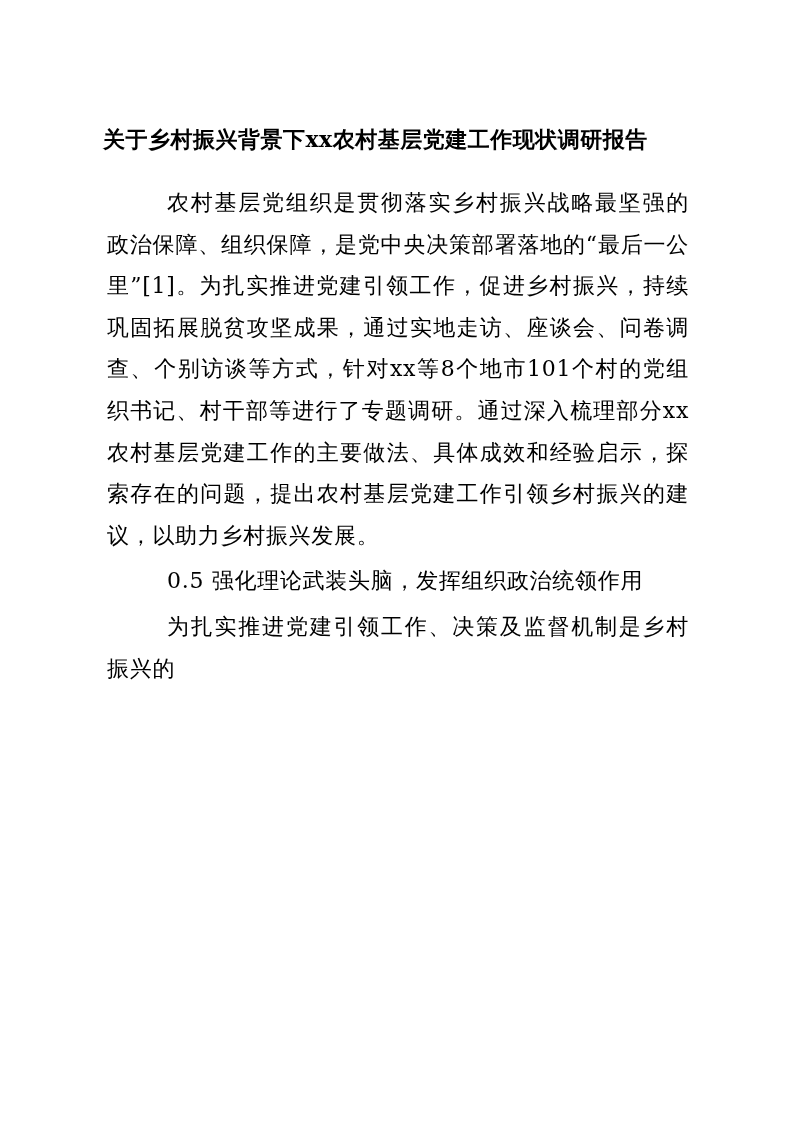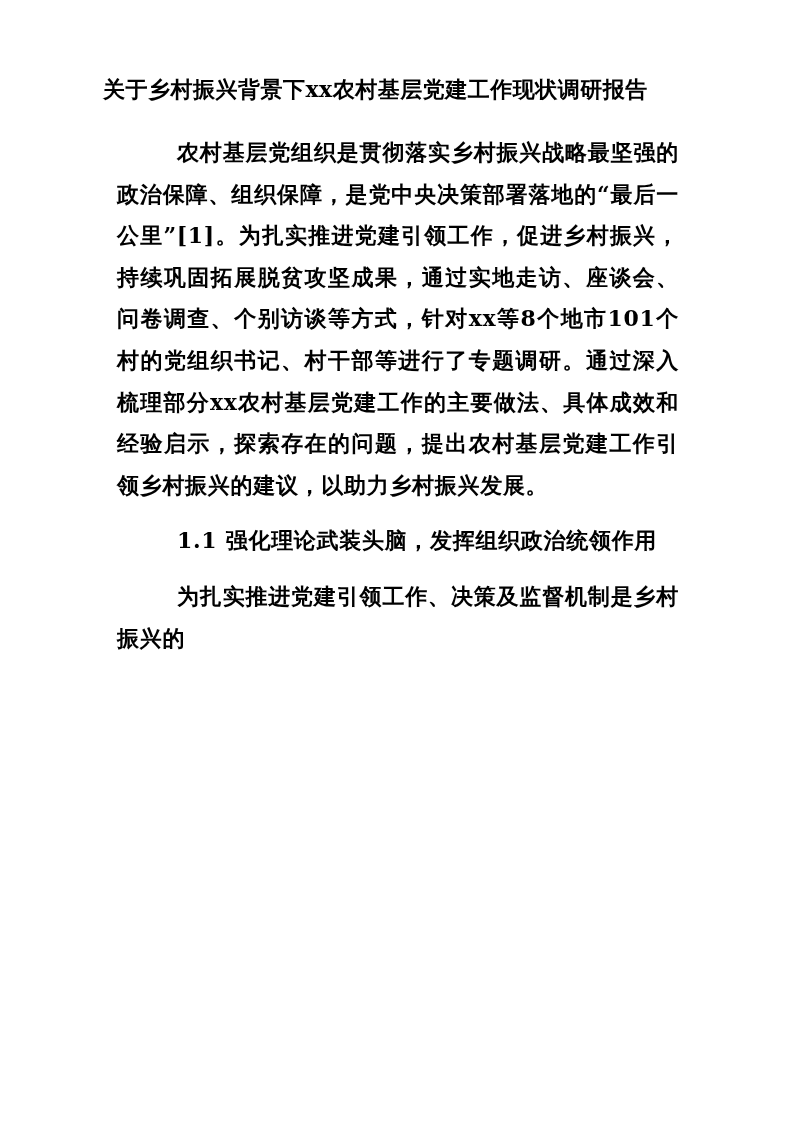--- a/index.html
+++ b/index.html
@@ -7,49 +7,49 @@
     padding: 0;
     background: #ffffff;
   }
   .page {
     position: relative;
     width: 720px;
     height: 1122px;
     background: #ffffff;
     overflow: hidden;
     box-sizing: border-box;
-    padding: 68px 100px 0 103px;
+    padding: 118px 100px 0 103px;
     font-family: "DejaVu Serif", "Liberation Serif", serif;
     color: #000000;
   }
   .doc-title {
     margin: 0 0 22px 0;
     font-size: 22px;
     font-weight: bold;
     line-height: 42px;
     letter-spacing: 0.5px;
     text-align: center;
     white-space: nowrap;
   }
   .doc-body {
     width: 590px;
   }
   .para {
-    margin: 14px;
+    margin: 4px;
     font-size: 22px;
-    font-weight: bold;
+    font-weight: normal;
     line-height: 41.6px;
     letter-spacing: 0.7px;
     text-align: justify;
     text-indent: 60px;
   }
 </style>
 </head>
 <body>
 
 <div class="page">
   <h1 class="doc-title">关于乡村振兴背景下xx农村基层党建工作现状调研报告</h1>
   <div class="doc-body">
       <p class="para body">农村基层党组织是贯彻落实乡村振兴战略最坚强的政治保障、组织保障，是党中央决策部署落地的“最后一公里”[1]。为扎实推进党建引领工作，促进乡村振兴，持续巩固拓展脱贫攻坚成果，通过实地走访、座谈会、问卷调查、个别访谈等方式，针对xx等8个地市101个村的党组织书记、村干部等进行了专题调研。通过深入梳理部分xx农村基层党建工作的主要做法、具体成效和经验启示，探索存在的问题，提出农村基层党建工作引领乡村振兴的建议，以助力乡村振兴发展。</p>
-      <p class="para heading">1.1 强化理论武装头脑，发挥组织政治统领作用</p>
+      <p class="para heading">0.5 强化理论武装头脑，发挥组织政治统领作用</p>
       <p class="para body">为扎实推进党建引领工作、决策及监督机制是乡村振兴的</p>
     </div>
 </div>
 
 </body></html>

